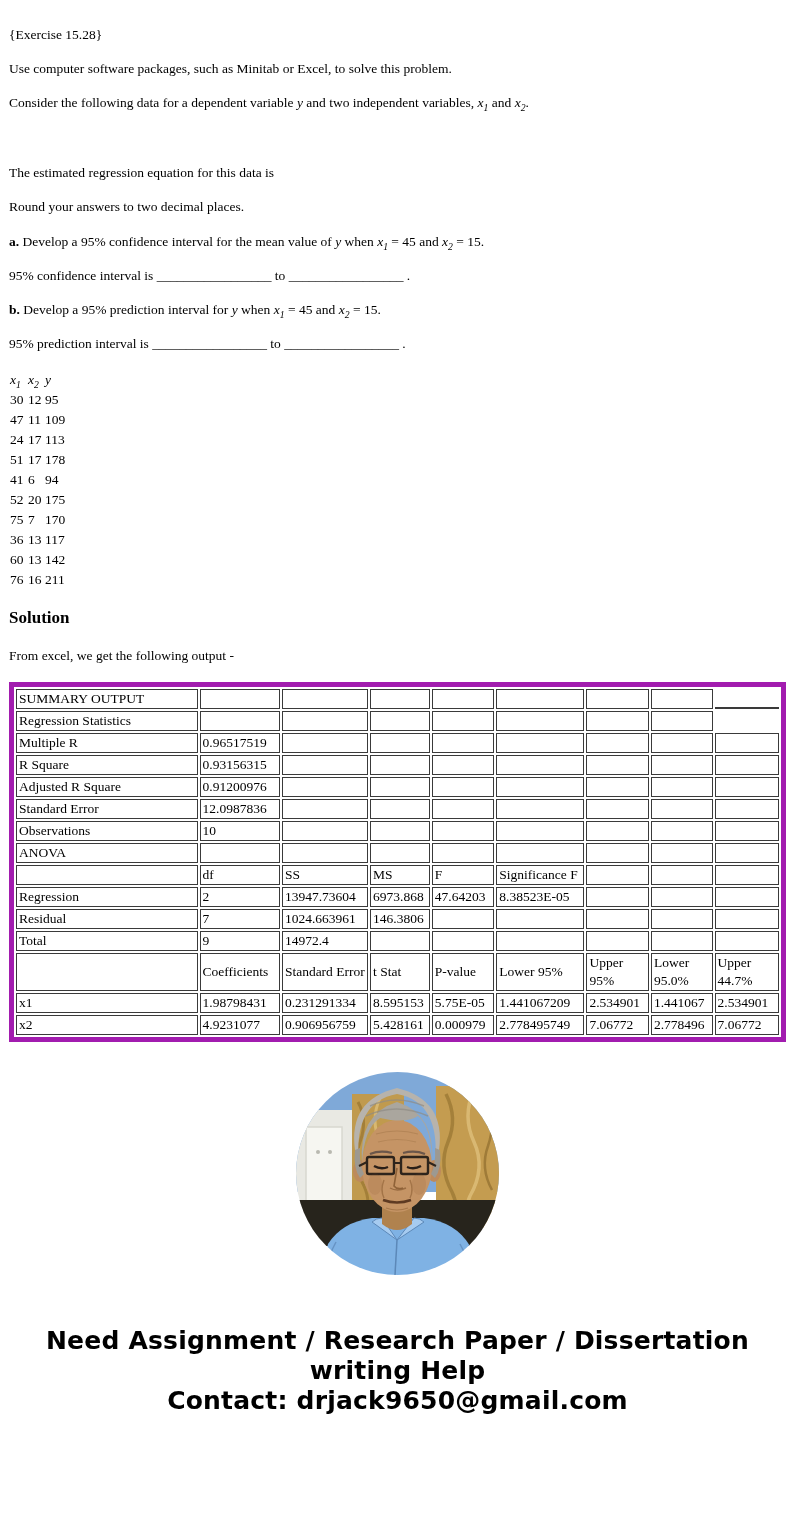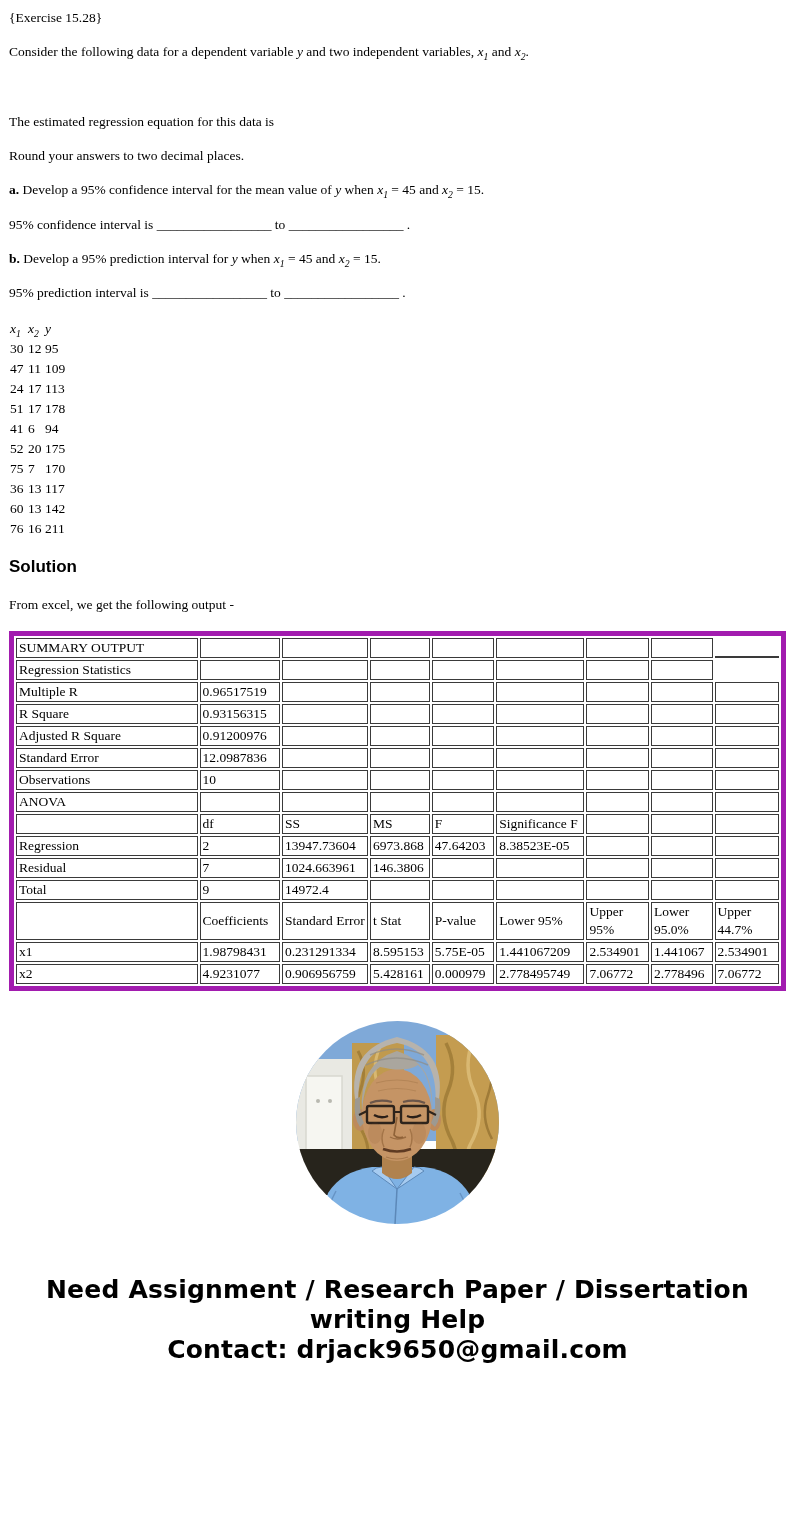--- a/index.html
+++ b/index.html
@@ -2,33 +2,33 @@
 <html><head>
 <meta charset="utf-8">
 <style>
   html,body{margin:0;padding:0;background:#ffffff;}
   body{
     width:794px;
     color:#000;
     font-family:"Liberation Serif", serif;
     font-size:13.5px;
   }
-  .page{padding:10px 8px 31px 9px;}
+  .page{padding:27px 8px 31px 9px;}
   .para{margin:0 0 19px 0;line-height:1.12;}
   .spacer{height:36px;}
   sub{font-size:0.72em;line-height:0;}
   
   .xy-table{border-collapse:collapse;margin:4px 0 0 1px;}
   .xy-table th,.xy-table td{
     padding:0;text-align:left;font-weight:normal;
     font-size:13.5px;line-height:20px;vertical-align:top;
   }
   .xy-c1{width:18px;} .xy-c2{width:17px;} .xy-c3{width:42px;}
   
-  .solution-h{font-family:Liberation Sans, sans-serif;font-weight:bold;font-size:17px;margin:18px 0 20px 0;}
+  .solution-h{font-family:Liberation Serif, serif;font-weight:bold;font-size:17px;margin:18px 0 20px 0;}
   
   .excel-table{
     border-collapse:separate;border-spacing:2px;table-layout:fixed;
     border:5px solid #a21caf;margin:18px 0 0 0;
   }
   .excel-table td{
     box-sizing:border-box;
     border:1px solid #3a3a3a;
     padding:0 2px;height:20px;
     font-size:13.5px;line-height:1.32;
@@ -47,20 +47,21 @@
     font-weight:700;font-size:25px;line-height:30px;color:#000000;
     letter-spacing:0.2px;
   }
 </style>
 </head>
 <body>
 
 <div class="page">
 
   <p class="para">{Exercise 15.28}</p>
+  <p class="para">Use computer software packages, such as Minitab or Excel, to solve this problem.</p>
   <p class="para">Consider the following data for a dependent variable <i>y</i> and two independent variables, <i>x<sub>1</sub></i> and <i>x<sub>2</sub></i>.</p>
 
   <div class="spacer"></div>
 
   <p class="para">The estimated regression equation for this data is</p>
   <p class="para">Round your answers to two decimal places.</p>
 
   <p class="para"><b>a.</b> Develop a 95% confidence interval for the mean value of <i>y</i> when <i>x<sub>1</sub></i> = 45 and <i>x<sub>2</sub></i> = 15.</p>
   <p class="para">95% confidence interval is _________________ to _________________ .</p>
   <p class="para"><b>b.</b> Develop a 95% prediction interval for <i>y</i> when <i>x<sub>1</sub></i> = 45 and <i>x<sub>2</sub></i> = 15.</p>

